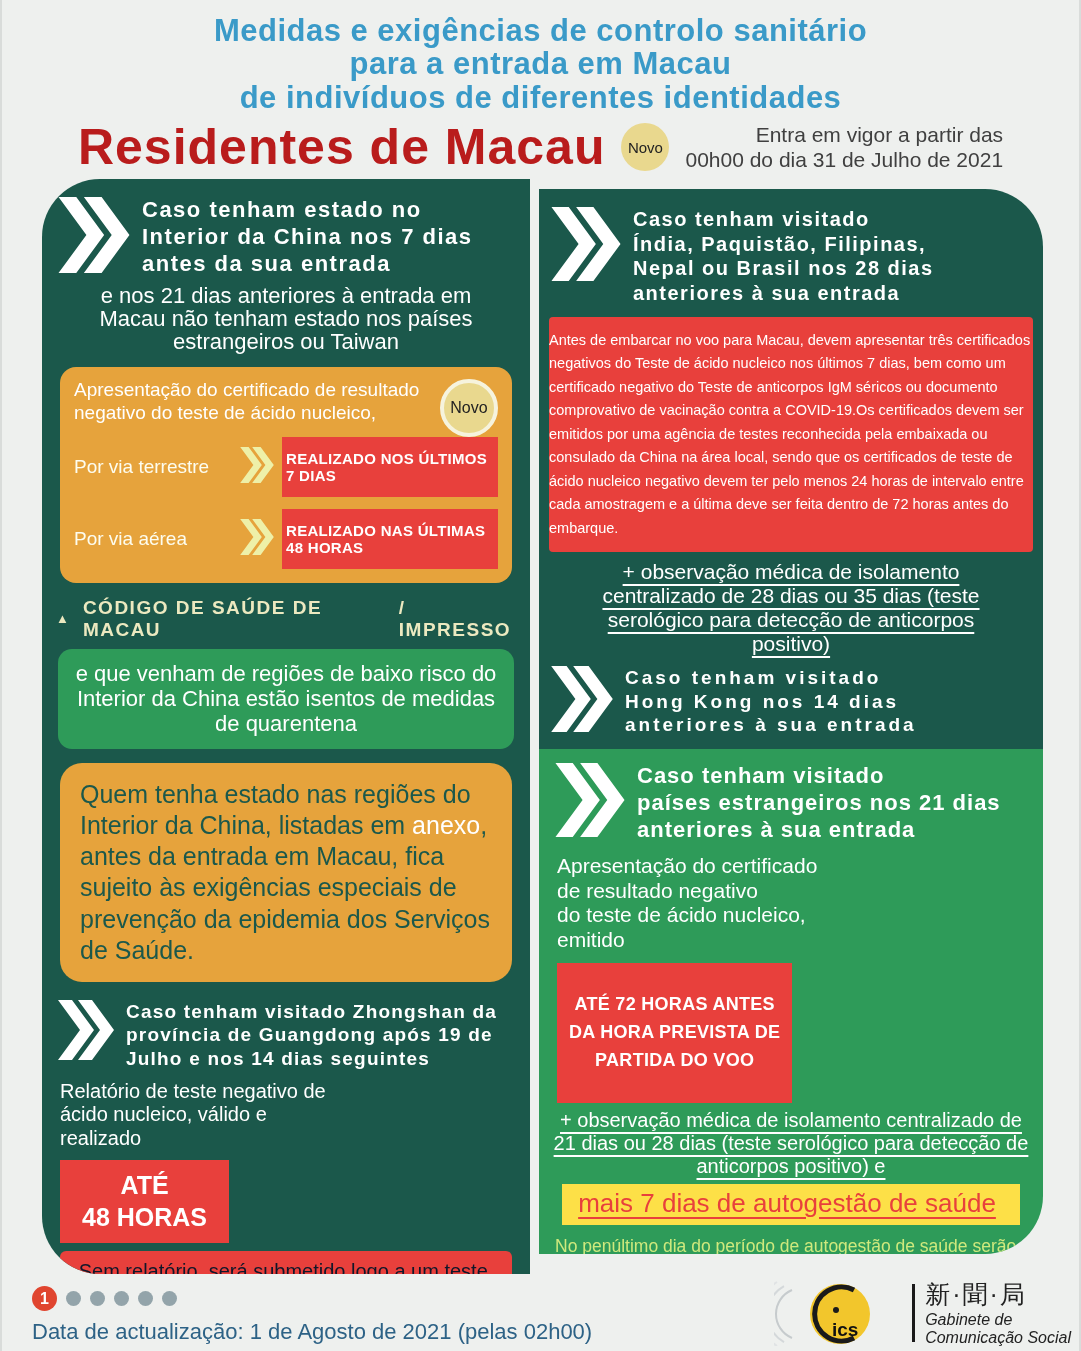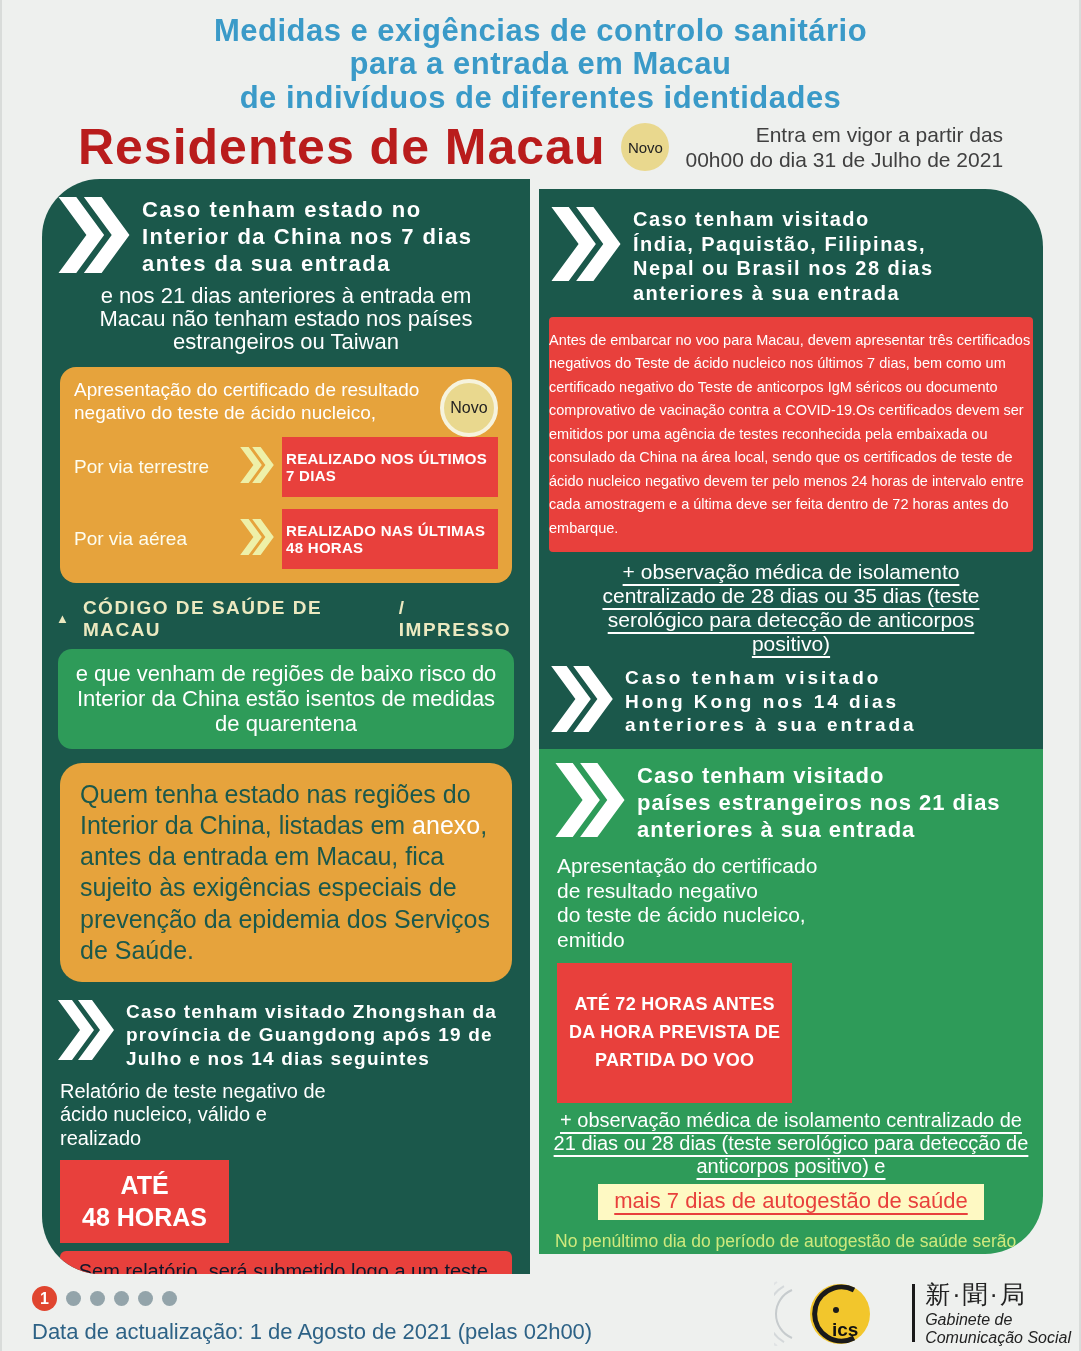--- a/index.html
+++ b/index.html
@@ -105,22 +105,22 @@
   }
   .india .undernote { font-size:21px; width:440px; }
   .hk h3 { font-size:19px; letter-spacing:3px; }
   .hk .body-text { font-size:21px; }
   .fo h3 { font-size:22px; letter-spacing:1px; }
   .fo .body-text { font-size:21px; }
   .badge-72 { font-size:18px; padding:28px 12px; line-height:1.55; letter-spacing:0.3px; }
   .fo .undernote { font-size:20px; }
   .white-note-wrap { text-align:center; margin:6px 0; }
   .white-note {
-    display:inline-block; background:#fef9c3; padding:4px 16px 6px 16px;
-    color:#e8403c; font-size:22px; text-decoration:underline; text-underline-offset:5px;
+    display:inline-block; background:#fde047; padding:4px 24px 6px 16px;
+    color:#e8403c; font-size:26px; text-decoration:underline; text-underline-offset:5px;
   }
   .selfmgmt { color:#cfe97d; font-size:17.5px; line-height:1.27; margin-top:10px; padding:0 2px; }
 
   
   footer { position:absolute; left:0; right:0; bottom:0; height:74px; }
   .footer-left { position:absolute; left:30px; bottom:6px; }
   .pager { display:flex; align-items:center; gap:9px; }
   .page-circle {
     width:25px; height:25px; border-radius:50%; background:#e0452f; color:#fff;
     font-weight:bold; font-size:16px; display:flex; align-items:center; justify-content:center;

